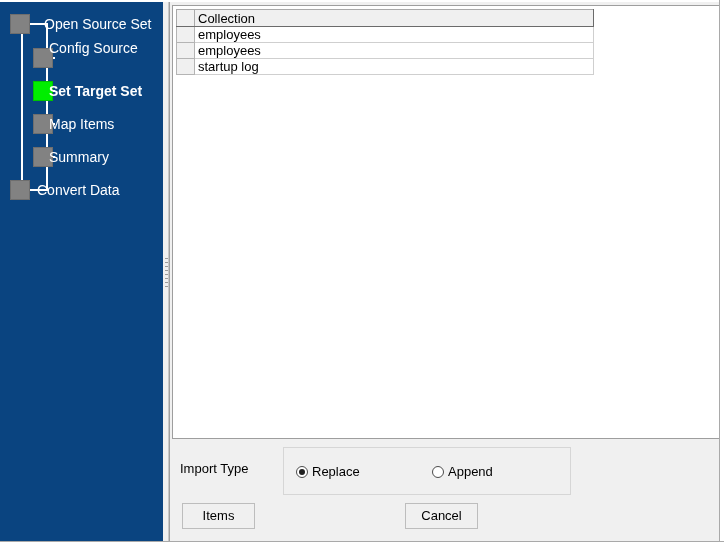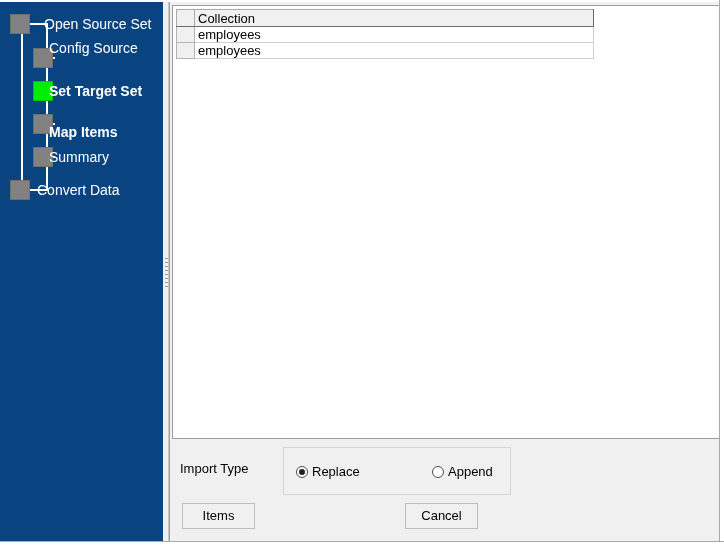--- a/index.html
+++ b/index.html
@@ -152,21 +152,21 @@
   }
   #import-label {
     position: absolute;
     left: 8px; top: 20px;
     font-size: 13px;
     white-space: nowrap;
   }
   #import-group {
     position: absolute;
     left: 111px; top: 6px;
-    width: 228px; height: 48px;
+    width: 288px; height: 48px;
     border: 1px solid #d6d6d6;
     box-sizing: border-box;
     background: #f0f0f0;
   }
   .radio-opt {
     position: absolute;
     top: 16px;
     display: flex;
     align-items: center;
     white-space: nowrap;
@@ -260,21 +260,21 @@
     <div class="node" style="left:10px; top:14px; width:20px; height:20px;"></div>
     <div class="node-label" style="left:44px; top:16px;">Open Source Set</div>
 
     <div class="node" style="left:33px; top:48px; width:20px; height:20px;"></div>
     <div class="node-label" style="left:49px; top:40px;">Config Source</div>
 
     <div class="node active" style="left:33px; top:81px; width:20px; height:20px;"></div>
     <div class="node-label active" style="left:49px; top:83px;">Set Target Set</div>
 
     <div class="node" style="left:33px; top:114px; width:20px; height:20px;"></div>
-    <div class="node-label" style="left:49px; top:124px;font-weight:bold;">Map Items</div>
+    <div class="node-label" style="left:49px; top:116px;">Map Items</div>
 
     <div class="node" style="left:33px; top:147px; width:20px; height:20px;"></div>
     <div class="node-label" style="left:49px; top:149px;">Summary</div>
 
     <div class="node" style="left:10px; top:180px; width:20px; height:20px;"></div>
     <div class="node-label" style="left:37px; top:182px;">Convert Data</div>
   </div>
 
   <div id="splitter">
     <div id="splitter-grip">
@@ -306,20 +306,24 @@
         </thead>
         <tbody>
           <tr>
             <td class="rh"></td>
             <td class="cell">employees</td>
           </tr>
           <tr>
             <td class="rh"></td>
             <td class="cell">employees</td>
           </tr>
+          <tr>
+            <td class="rh"></td>
+            <td class="cell">startup log</td>
+          </tr>
         </tbody>
       </table>
     </div>
 
     <div id="import-row">
       <div id="import-label">Import Type</div>
 
       <div id="import-group">
         <div class="radio-opt" style="left:12px;">
           <span class="radio-mark on"></span>

